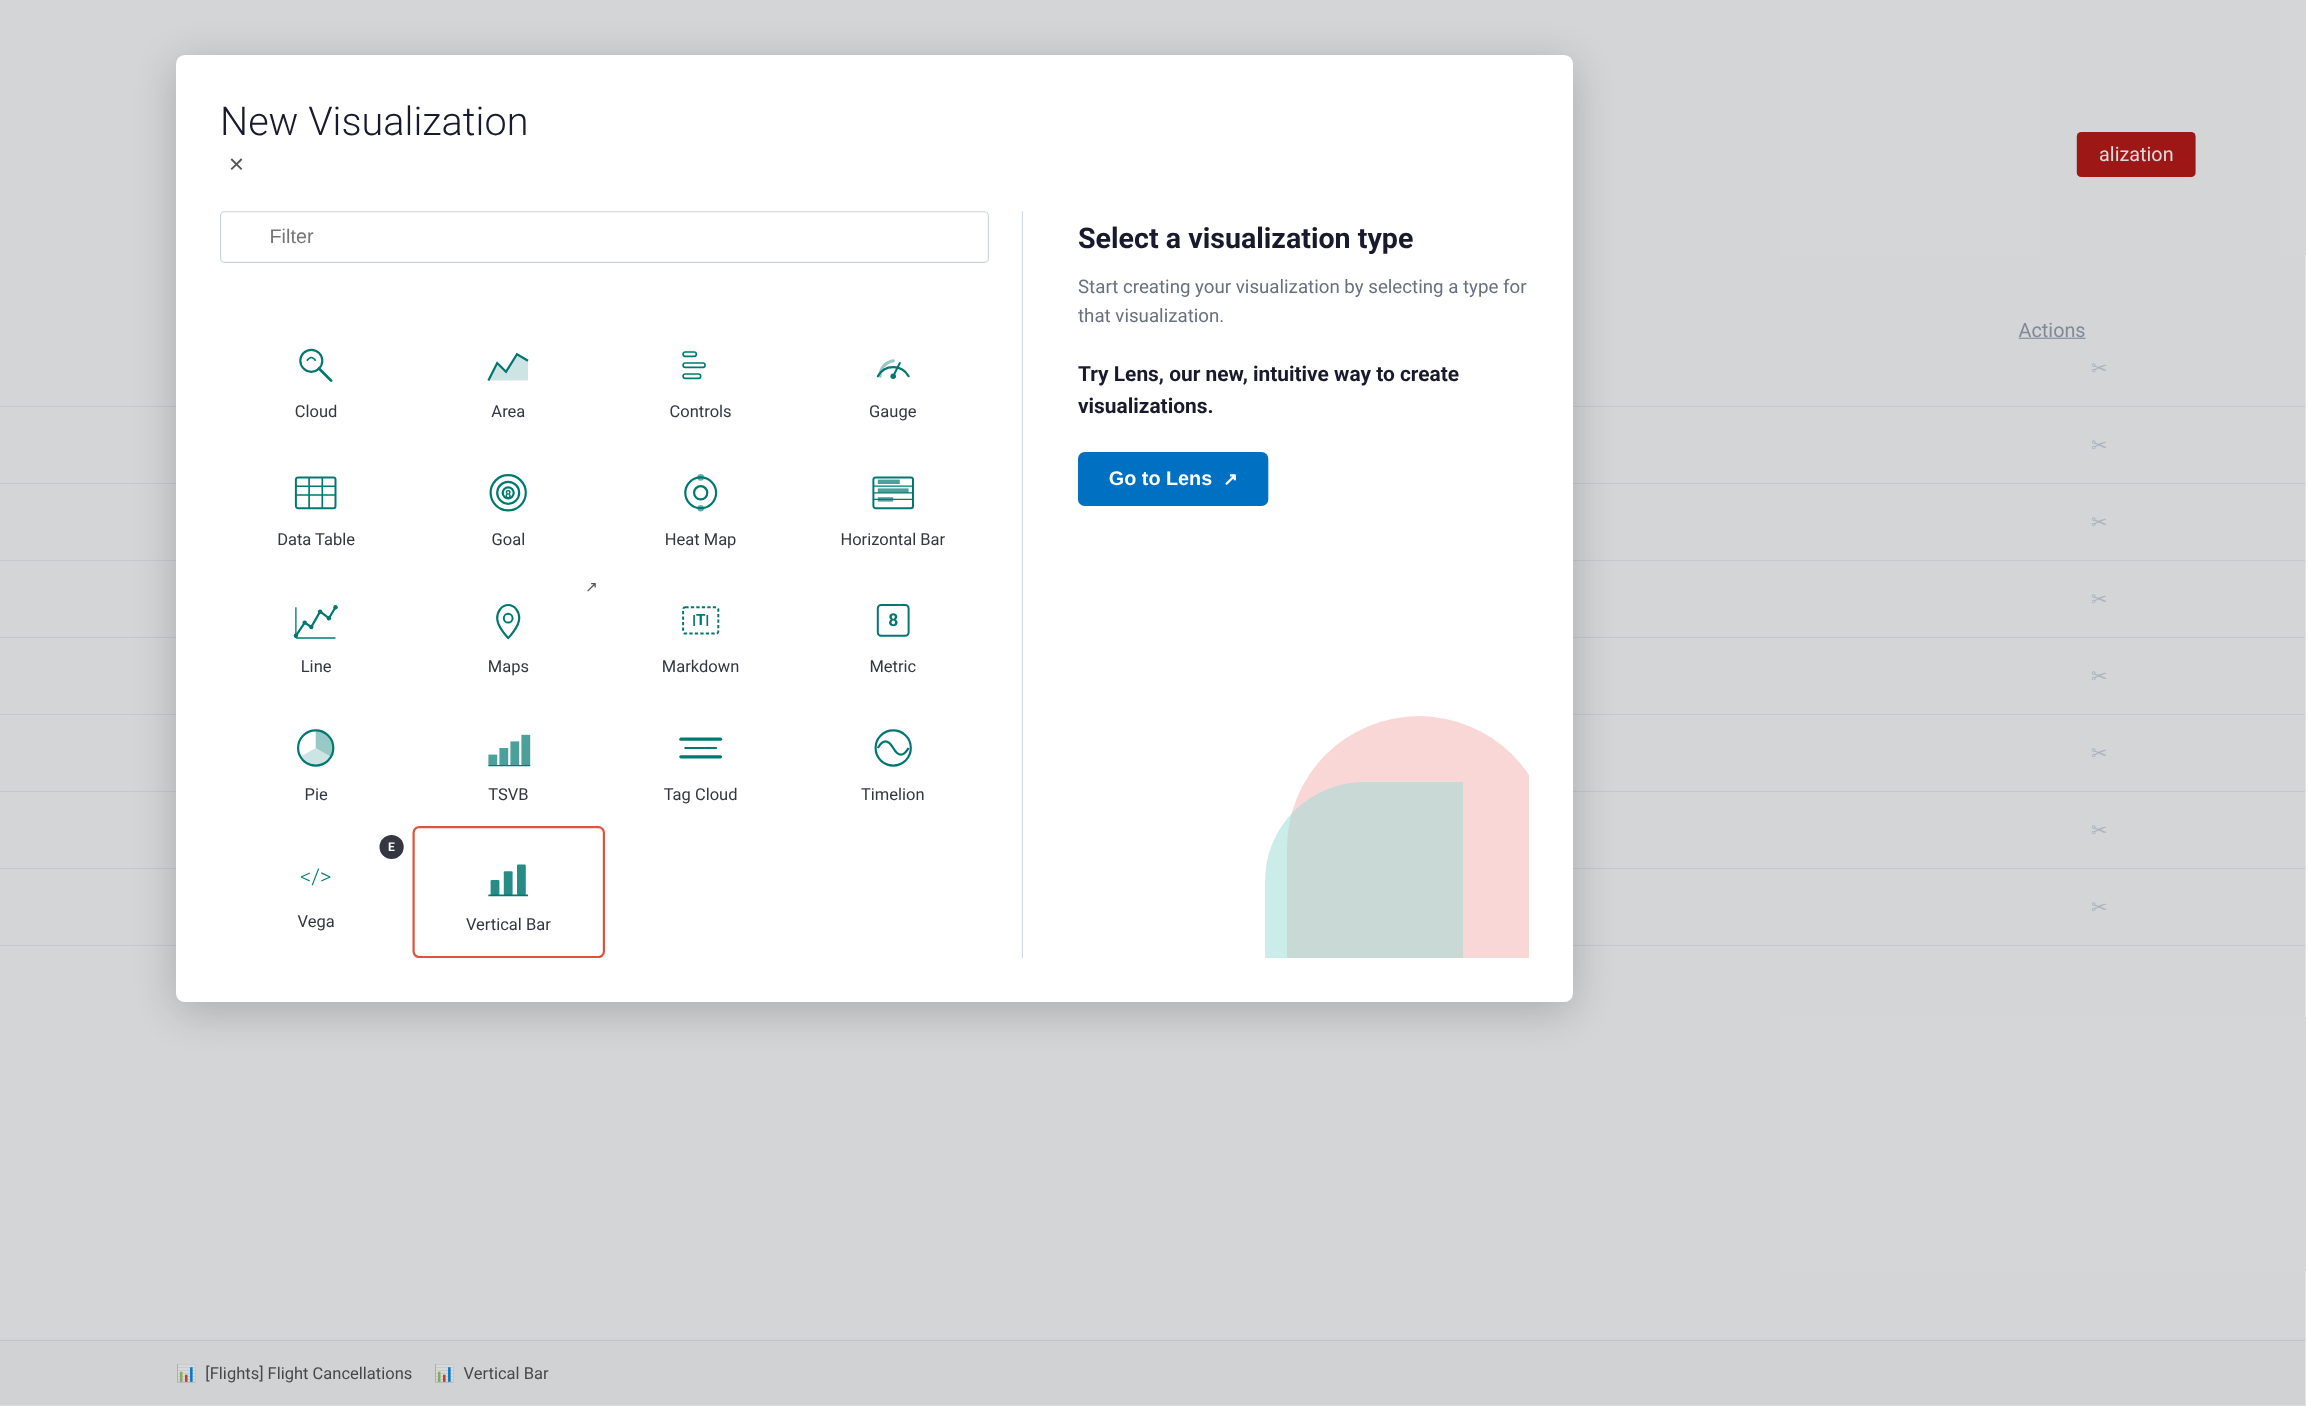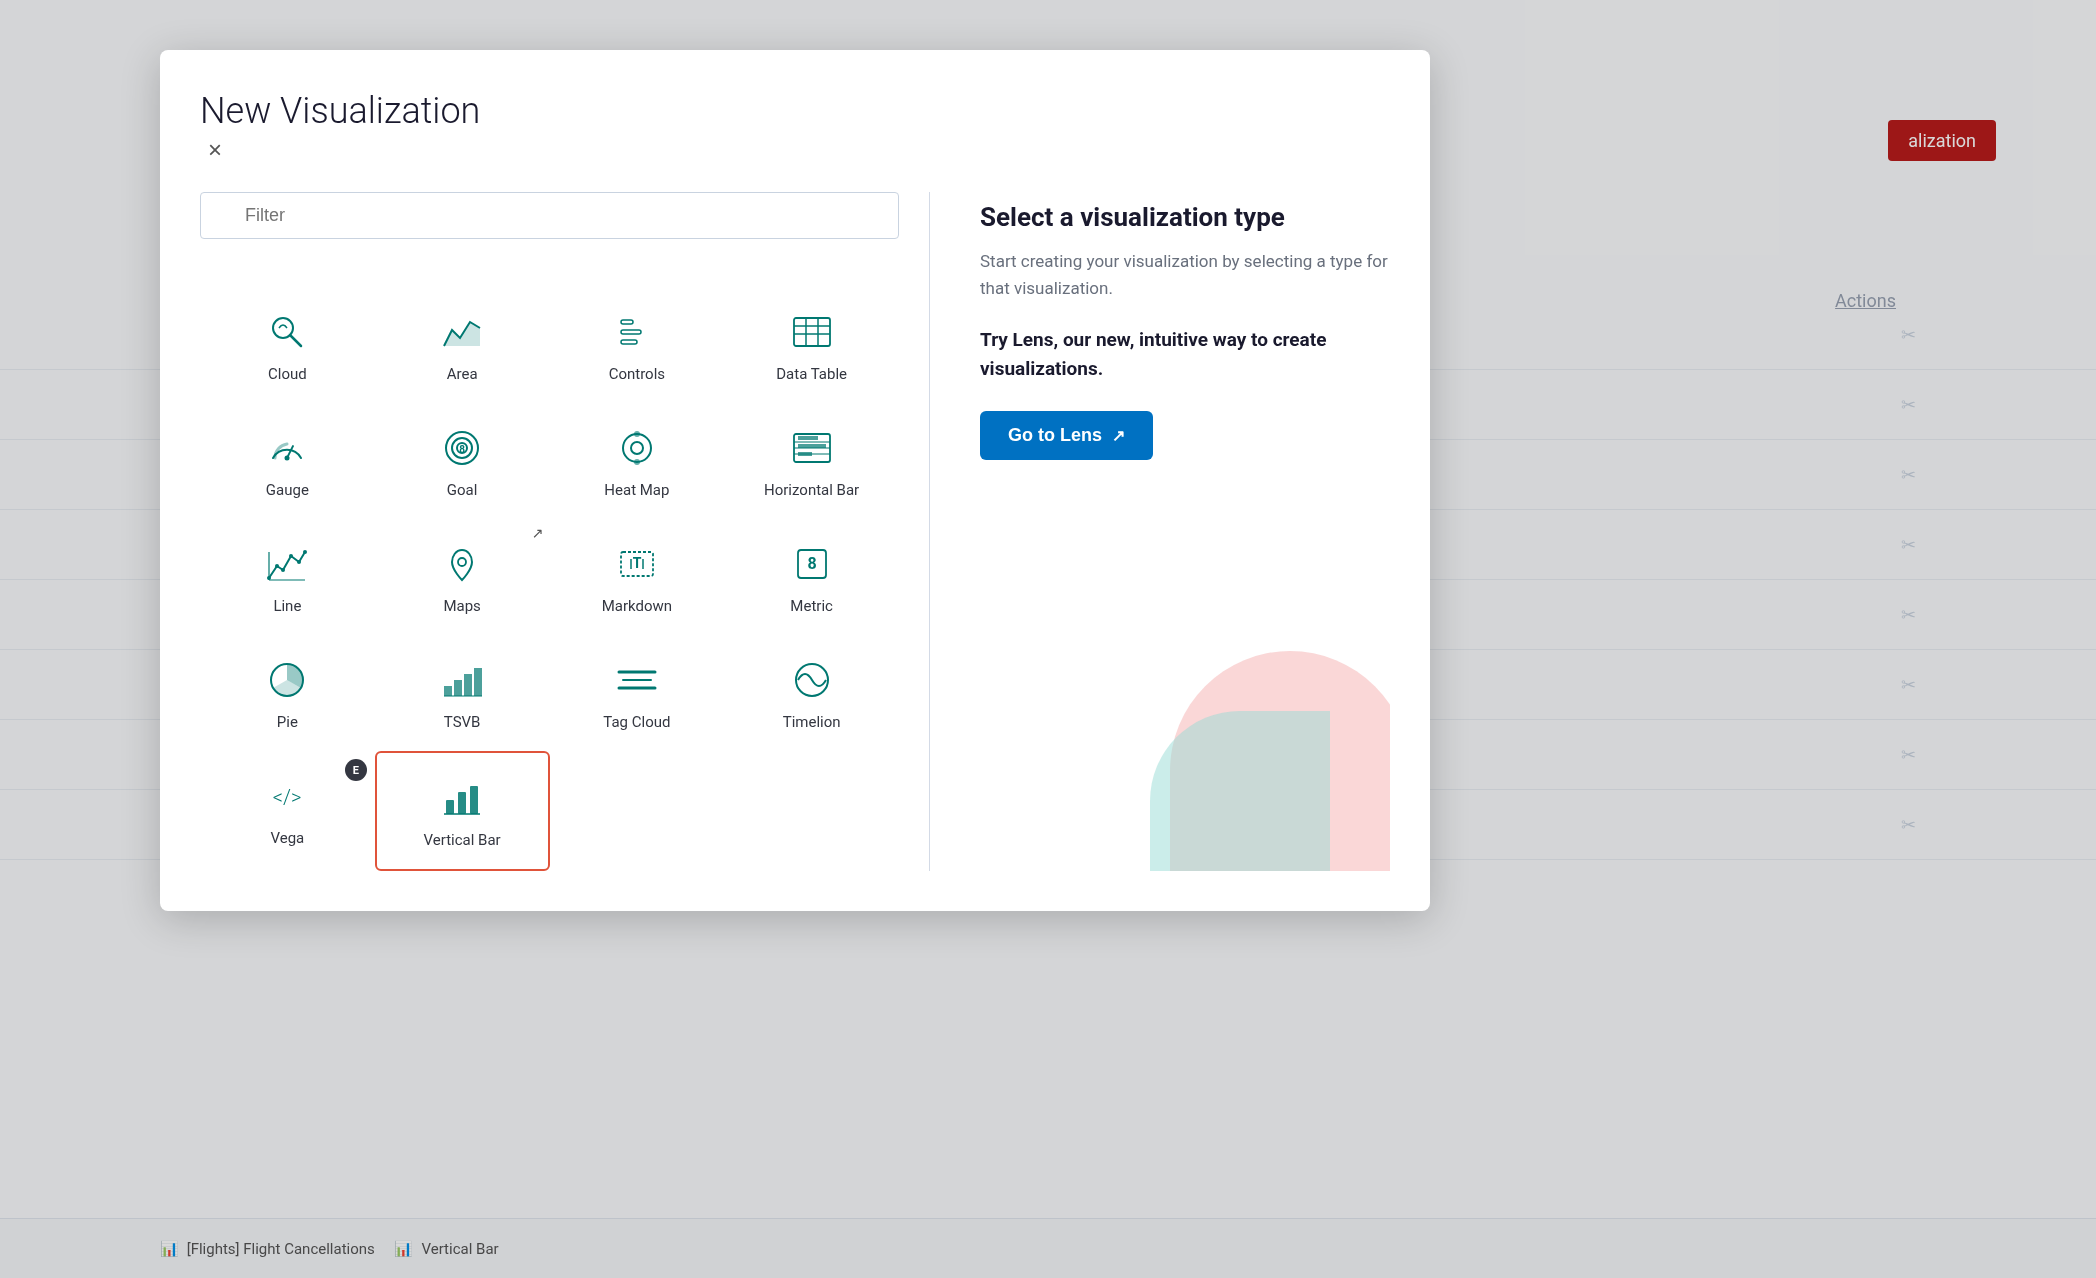--- a/index.html
+++ b/index.html
@@ -460,40 +460,40 @@
               <rect x="6" y="20" width="20" height="4" rx="2" stroke="#007871" stroke-width="1.5"></rect>
               <rect x="6" y="30" width="16" height="4" rx="2" stroke="#007871" stroke-width="1.5"></rect>
             </svg>
           </div>
           <span class="viz-label">Controls</span>
         </div>
 
         <div class="viz-item">
           <div class="viz-icon">
             <svg viewBox="0 0 44 44" fill="none">
+              <path d="M8 32 A16 16 0 0 1 36 32" stroke="#007871" stroke-width="2" fill="none" stroke-linecap="round"></path>
+              <path d="M10 32 A14 14 0 0 1 22 18" stroke="#007871" stroke-width="3" fill="none" stroke-linecap="round" opacity="0.4"></path>
+              <line x1="22" y1="32" x2="28" y2="20" stroke="#007871" stroke-width="1.8" stroke-linecap="round"></line>
+              <circle cx="22" cy="32" r="2.5" fill="#007871"></circle>
+            </svg>
+          </div>
+          <span class="viz-label">Gauge</span>
+        </div>
+
+        <div class="viz-item">
+          <div class="viz-icon">
+            <svg viewBox="0 0 44 44" fill="none">
               <rect x="4" y="8" width="36" height="28" rx="2" stroke="#007871" stroke-width="1.8"></rect>
               <line x1="4" y1="16" x2="40" y2="16" stroke="#007871" stroke-width="1.5"></line>
               <line x1="4" y1="24" x2="40" y2="24" stroke="#007871" stroke-width="1.5"></line>
               <line x1="16" y1="8" x2="16" y2="36" stroke="#007871" stroke-width="1.5"></line>
               <line x1="28" y1="8" x2="28" y2="36" stroke="#007871" stroke-width="1.5"></line>
             </svg>
           </div>
           <span class="viz-label">Data Table</span>
-        </div>
-
-        <div class="viz-item">
-          <div class="viz-icon">
-            <svg viewBox="0 0 44 44" fill="none">
-              <path d="M8 32 A16 16 0 0 1 36 32" stroke="#007871" stroke-width="2" fill="none" stroke-linecap="round"></path>
-              <path d="M10 32 A14 14 0 0 1 22 18" stroke="#007871" stroke-width="3" fill="none" stroke-linecap="round" opacity="0.4"></path>
-              <line x1="22" y1="32" x2="28" y2="20" stroke="#007871" stroke-width="1.8" stroke-linecap="round"></line>
-              <circle cx="22" cy="32" r="2.5" fill="#007871"></circle>
-            </svg>
-          </div>
-          <span class="viz-label">Gauge</span>
         </div>
 
         <div class="viz-item">
           <div class="viz-icon">
             <svg viewBox="0 0 44 44" fill="none">
               <circle cx="22" cy="22" r="16" stroke="#007871" stroke-width="2"></circle>
               <circle cx="22" cy="22" r="10" stroke="#007871" stroke-width="2"></circle>
               <circle cx="22" cy="22" r="5" stroke="#007871" stroke-width="2"></circle>
               <text x="22" y="27" text-anchor="middle" font-size="10" fill="#007871" font-weight="bold">8</text>
             </svg>

